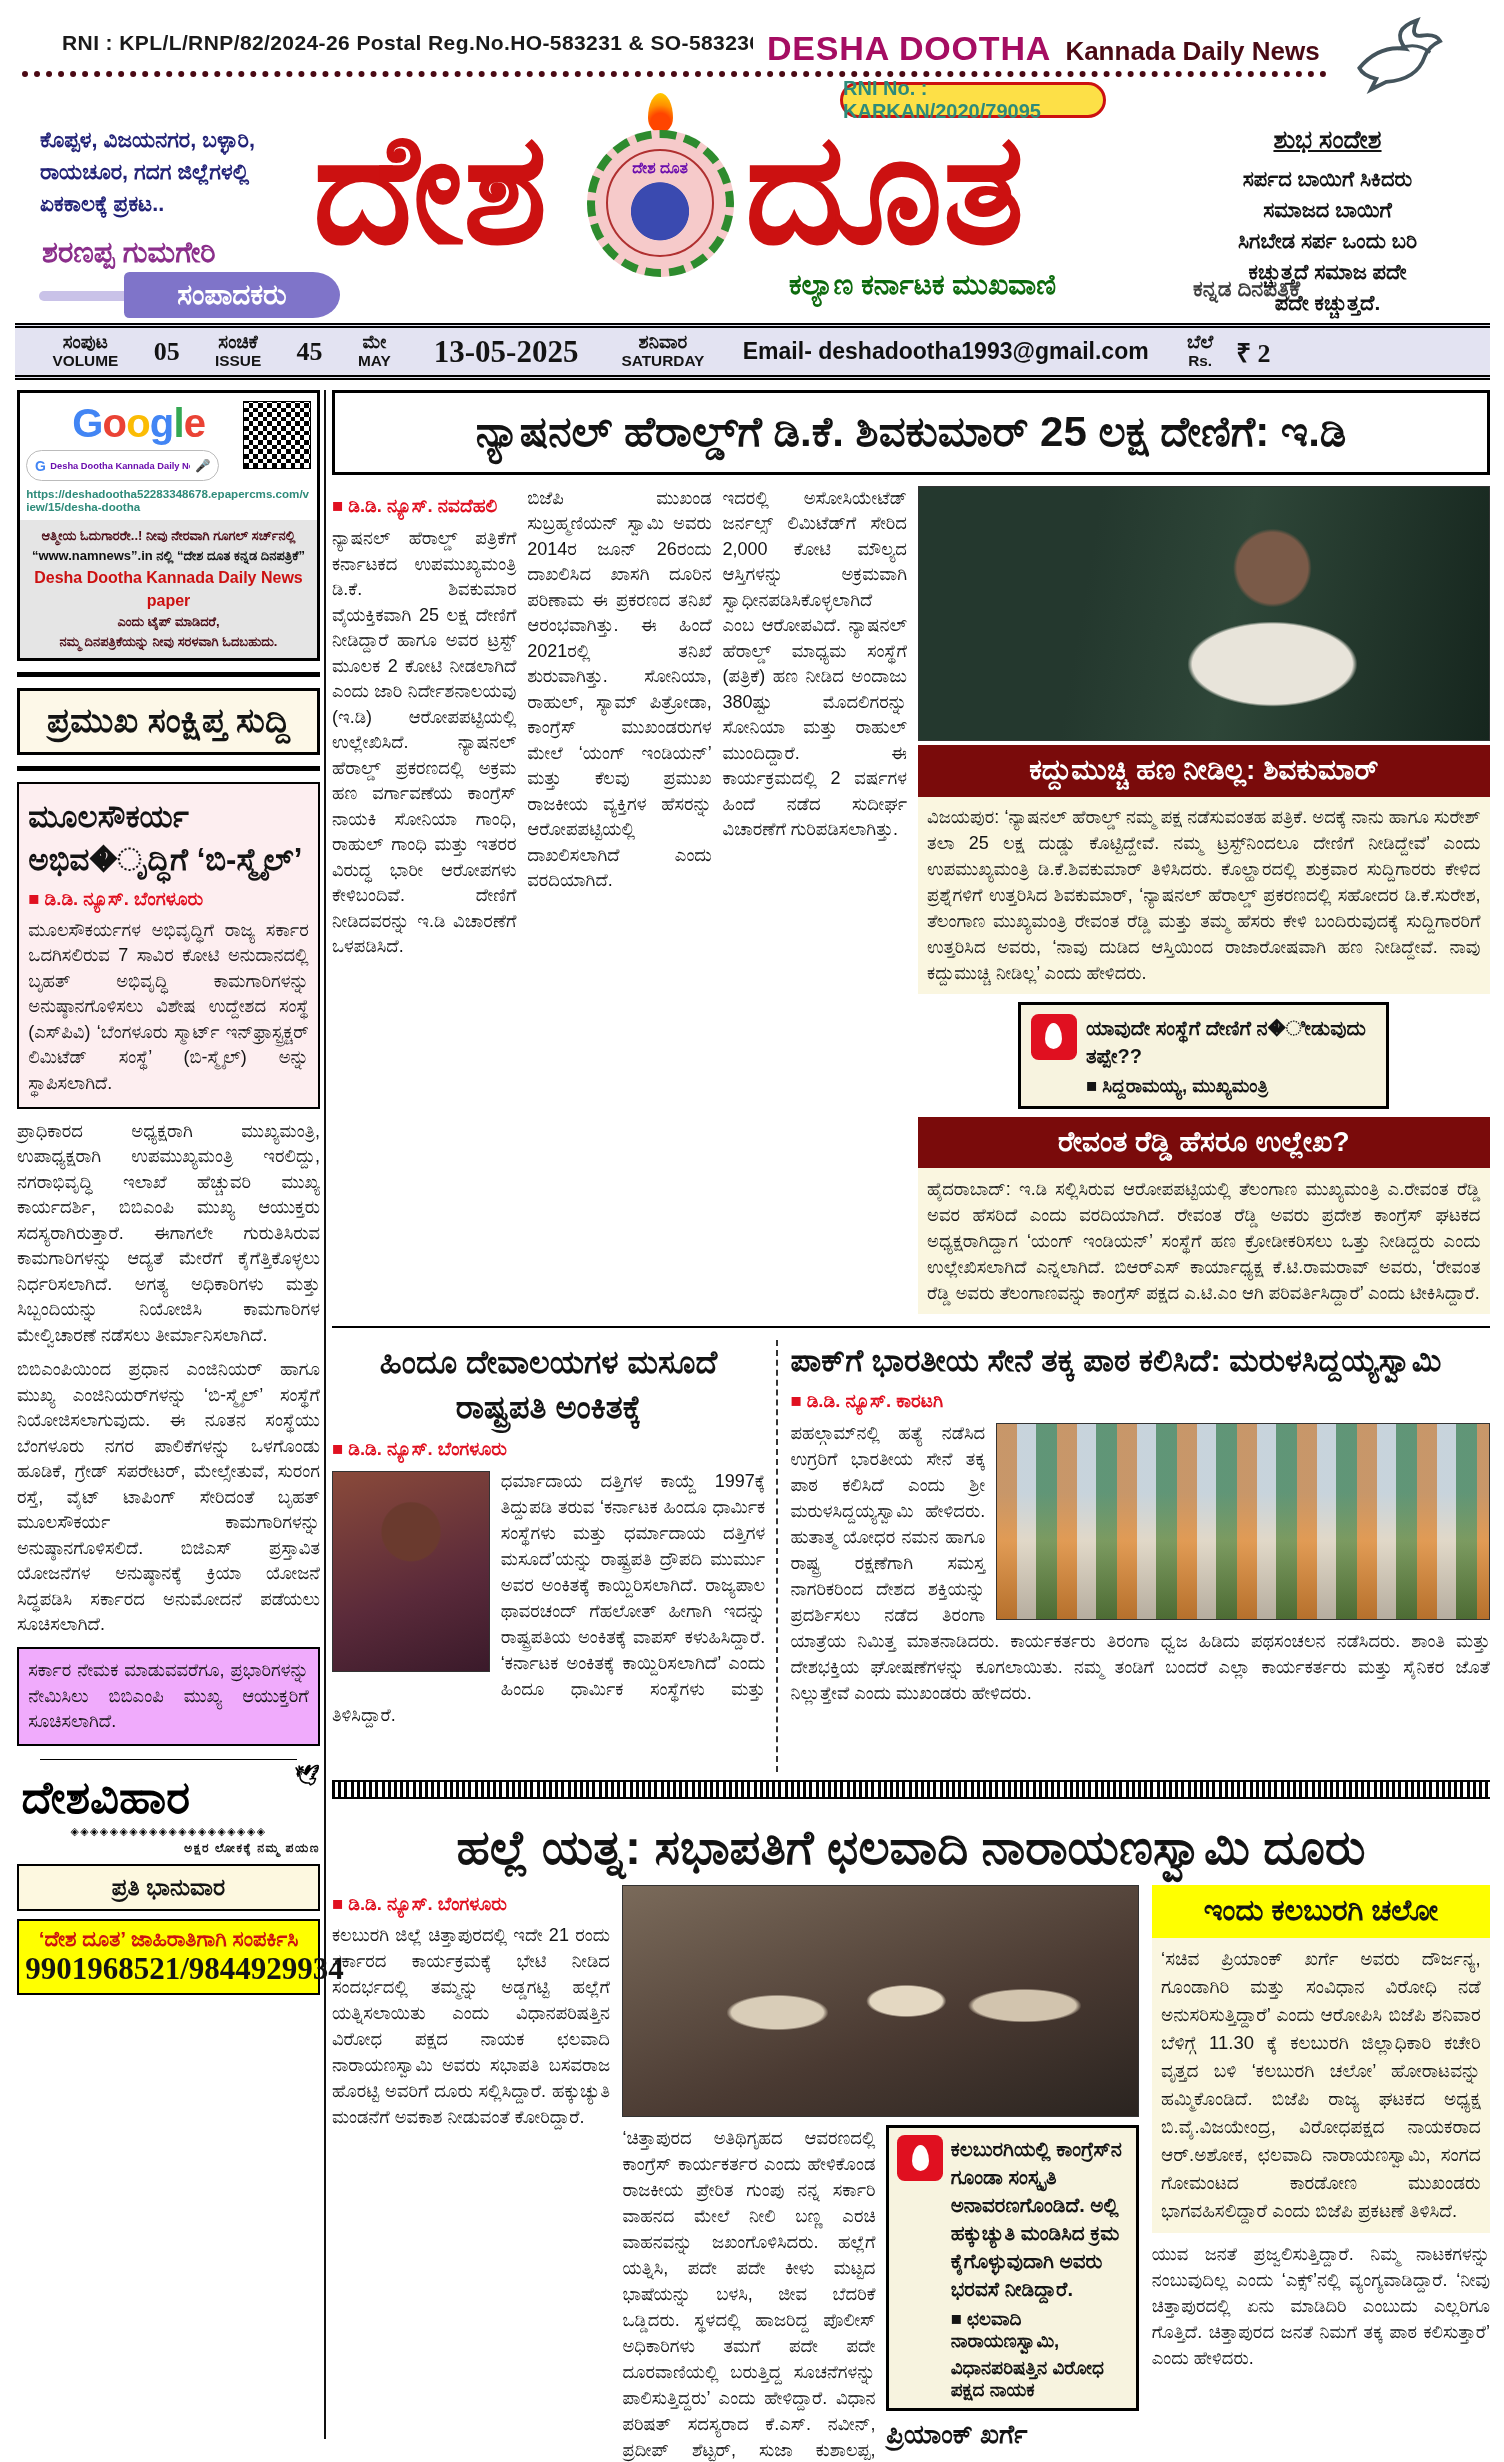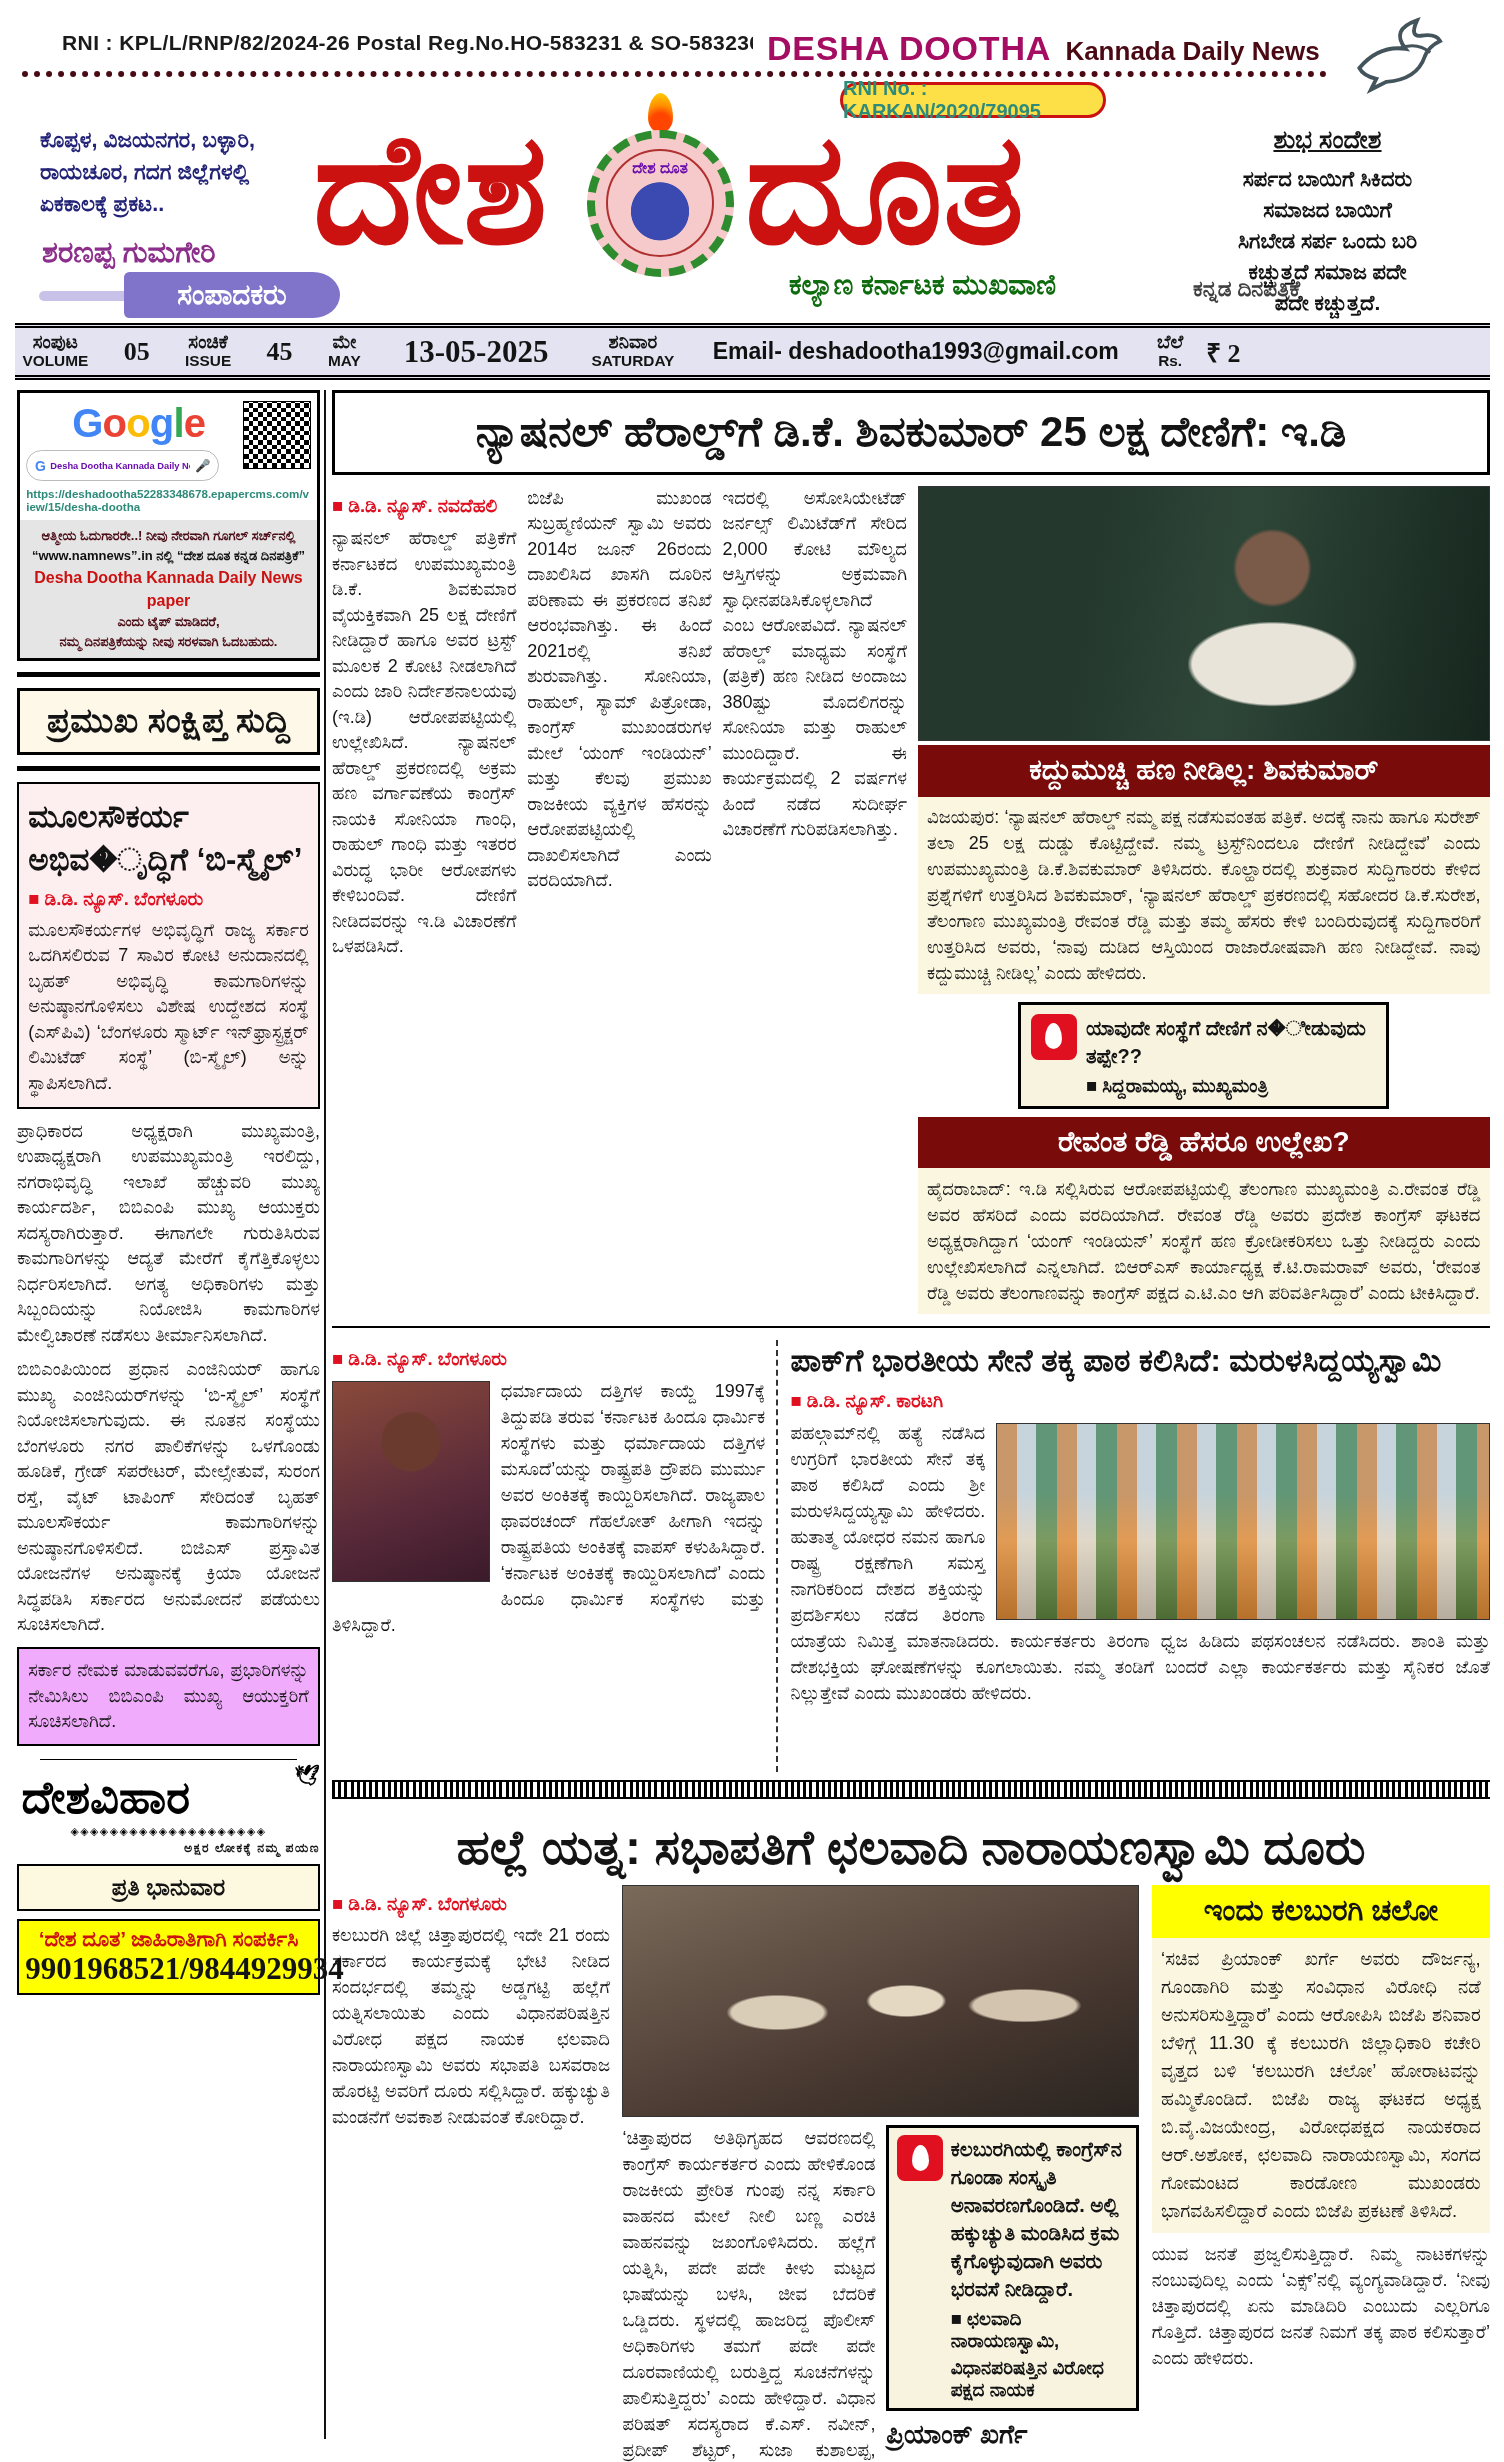--- a/index.html
+++ b/index.html
@@ -32,21 +32,21 @@
   .tagline-green { position:absolute; left:741px; top:269px; width:363px; text-align:center; font-size:28px; font-weight:bold; color:#0e6b0e; }
   .tagline-blue { position:absolute; left:1193px; top:276px; width:185px; text-align:left; font-size:21.6px; font-weight:bold; color:#404040; }
   .blessing { position:absolute; left:1181px; top:125px; width:293px; text-align:center; }
   .blessing .b-title { font-size:25px; font-weight:bold; text-decoration:underline; margin-bottom:7.7px; }
   .blessing .b-line { font-size:21px; font-weight:bold; line-height:31px; }
   .blessing .b-divider { display:flex; align-items:center; justify-content:center; margin-top:7.7px; }
   .blessing .b-divider .l { width:54px; height:3.1px; background:#000; }
   .blessing .b-divider .c { width:46px; height:14px; background:#000; margin:0 3.1px; }
 
   
-  .volbar { position:absolute; left:15.4px; top:323px; width:1475px; height:57px; background:#e3e3f2; border-top:5.4px double #000; border-bottom:5.4px double #000; display:flex; align-items:center; padding:0 7px; gap:23px; }
+  .volbar { position:absolute; left:15.4px; top:323px; width:1475px; height:57px; background:#e3e3f2; border-top:5.4px double #000; border-bottom:5.4px double #000; display:flex; align-items:center; padding:0 37px; gap:23px; }
   .vb-pair { text-align:center; line-height:18.5px; }
   .vb-kn { font-size:18.5px; font-weight:bold; }
   .vb-en { font-size:15.4px; font-weight:bold; }
   .vb-num { font-size:26px; font-weight:bold; font-family:"Liberation Serif",serif; padding:0 12.4px; }
   .vb-date { font-size:31px; font-weight:bold; font-family:"Liberation Serif",serif; padding:0 20px; }
   .vb-email { font-size:23px; font-weight:bold; color:#101010; padding:0 15.4px; }
   .vb-price { font-size:26px; font-weight:bold; font-family:"Liberation Serif",serif; }
 
   
   .sidebar { position:absolute; left:17px; top:390px; width:303px; }
@@ -285,20 +285,21 @@
         </div>
         <div class="band">ರೇವಂತ ರೆಡ್ಡಿ ಹೆಸರೂ ಉಲ್ಲೇಖ?</div>
         <div class="cream">ಹೈದರಾಬಾದ್: ಇ.ಡಿ ಸಲ್ಲಿಸಿರುವ ಆರೋಪಪಟ್ಟಿಯಲ್ಲಿ ತೆಲಂಗಾಣ ಮುಖ್ಯಮಂತ್ರಿ ಎ.ರೇವಂತ ರೆಡ್ಡಿ ಅವರ ಹೆಸರಿದೆ ಎಂದು ವರದಿಯಾಗಿದೆ. ರೇವಂತ ರೆಡ್ಡಿ ಅವರು ಪ್ರದೇಶ ಕಾಂಗ್ರೆಸ್ ಘಟಕದ ಅಧ್ಯಕ್ಷರಾಗಿದ್ದಾಗ ‘ಯಂಗ್ ಇಂಡಿಯನ್’ ಸಂಸ್ಥೆಗೆ ಹಣ ಕ್ರೋಡೀಕರಿಸಲು ಒತ್ತು ನೀಡಿದ್ದರು ಎಂದು ಉಲ್ಲೇಖಿಸಲಾಗಿದೆ ಎನ್ನಲಾಗಿದೆ. ಬಿಆರ್‌ಎಸ್ ಕಾರ್ಯಾಧ್ಯಕ್ಷ ಕೆ.ಟಿ.ರಾಮರಾವ್ ಅವರು, ‘ರೇವಂತ ರೆಡ್ಡಿ ಅವರು ತೆಲಂಗಾಣವನ್ನು ಕಾಂಗ್ರೆಸ್ ಪಕ್ಷದ ಎ.ಟಿ.ಎಂ ಆಗಿ ಪರಿವರ್ತಿಸಿದ್ದಾರೆ’ ಎಂದು ಟೀಕಿಸಿದ್ದಾರೆ.</div>
       </div>
     </div>
 
     <div class="hline"></div>
 
     <div class="row2">
       <div class="row2-left">
+        <h2>ಹಿಂದೂ ದೇವಾಲಯಗಳ ಮಸೂದೆ ರಾಷ್ಟ್ರಪತಿ ಅಂಕಿತಕ್ಕೆ</h2>
         <div class="byline">■ ಡಿ.ಡಿ. ನ್ಯೂಸ್. ಬೆಂಗಳೂರು</div>
         <div class="p-photo-murmu"></div>
         <div class="art-body">ಧರ್ಮಾದಾಯ ದತ್ತಿಗಳ ಕಾಯ್ದೆ 1997ಕ್ಕೆ ತಿದ್ದುಪಡಿ ತರುವ ‘ಕರ್ನಾಟಕ ಹಿಂದೂ ಧಾರ್ಮಿಕ ಸಂಸ್ಥೆಗಳು ಮತ್ತು ಧರ್ಮಾದಾಯ ದತ್ತಿಗಳ ಮಸೂದೆ’ಯನ್ನು ರಾಷ್ಟ್ರಪತಿ ದ್ರೌಪದಿ ಮುರ್ಮು ಅವರ ಅಂಕಿತಕ್ಕೆ ಕಾಯ್ದಿರಿಸಲಾಗಿದೆ. ರಾಜ್ಯಪಾಲ ಥಾವರಚಂದ್ ಗೆಹಲೋತ್ ಹೀಗಾಗಿ ಇದನ್ನು ರಾಷ್ಟ್ರಪತಿಯ ಅಂಕಿತಕ್ಕೆ ವಾಪಸ್ ಕಳುಹಿಸಿದ್ದಾರೆ. ‘ಕರ್ನಾಟಕ ಅಂಕಿತಕ್ಕೆ ಕಾಯ್ದಿರಿಸಲಾಗಿದೆ’ ಎಂದು ಹಿಂದೂ ಧಾರ್ಮಿಕ ಸಂಸ್ಥೆಗಳು ಮತ್ತು ತಿಳಿಸಿದ್ದಾರೆ.</div>
       </div>
       <div class="row2-right">
         <h2>ಪಾಕ್‌ಗೆ ಭಾರತೀಯ ಸೇನೆ ತಕ್ಕ ಪಾಠ ಕಲಿಸಿದೆ: ಮರುಳಸಿದ್ದಯ್ಯಸ್ವಾಮಿ</h2>
         <div class="byline">■ ಡಿ.ಡಿ. ನ್ಯೂಸ್. ಕಾರಟಗಿ</div>
         <div class="p-photo-march"></div>
         <div class="art-body">ಪಹಲ್ಗಾಮ್‌ನಲ್ಲಿ ಹತ್ಯೆ ನಡೆಸಿದ ಉಗ್ರರಿಗೆ ಭಾರತೀಯ ಸೇನೆ ತಕ್ಕ ಪಾಠ ಕಲಿಸಿದೆ ಎಂದು ಶ್ರೀ ಮರುಳಸಿದ್ದಯ್ಯಸ್ವಾಮಿ ಹೇಳಿದರು. ಹುತಾತ್ಮ ಯೋಧರ ನಮನ ಹಾಗೂ ರಾಷ್ಟ್ರ ರಕ್ಷಣೆಗಾಗಿ ಸಮಸ್ತ ನಾಗರಿಕರಿಂದ ದೇಶದ ಶಕ್ತಿಯನ್ನು ಪ್ರದರ್ಶಿಸಲು ನಡೆದ ತಿರಂಗಾ ಯಾತ್ರೆಯ ನಿಮಿತ್ತ ಮಾತನಾಡಿದರು. ಕಾರ್ಯಕರ್ತರು ತಿರಂಗಾ ಧ್ವಜ ಹಿಡಿದು ಪಥಸಂಚಲನ ನಡೆಸಿದರು. ಶಾಂತಿ ಮತ್ತು ದೇಶಭಕ್ತಿಯ ಘೋಷಣೆಗಳನ್ನು ಕೂಗಲಾಯಿತು. ನಮ್ಮ ತಂಡಿಗೆ ಬಂದರೆ ಎಲ್ಲಾ ಕಾರ್ಯಕರ್ತರು ಮತ್ತು ಸೈನಿಕರ ಜೊತೆ ನಿಲ್ಲುತ್ತೇವೆ ಎಂದು ಮುಖಂಡರು ಹೇಳಿದರು.</div>
       </div>

